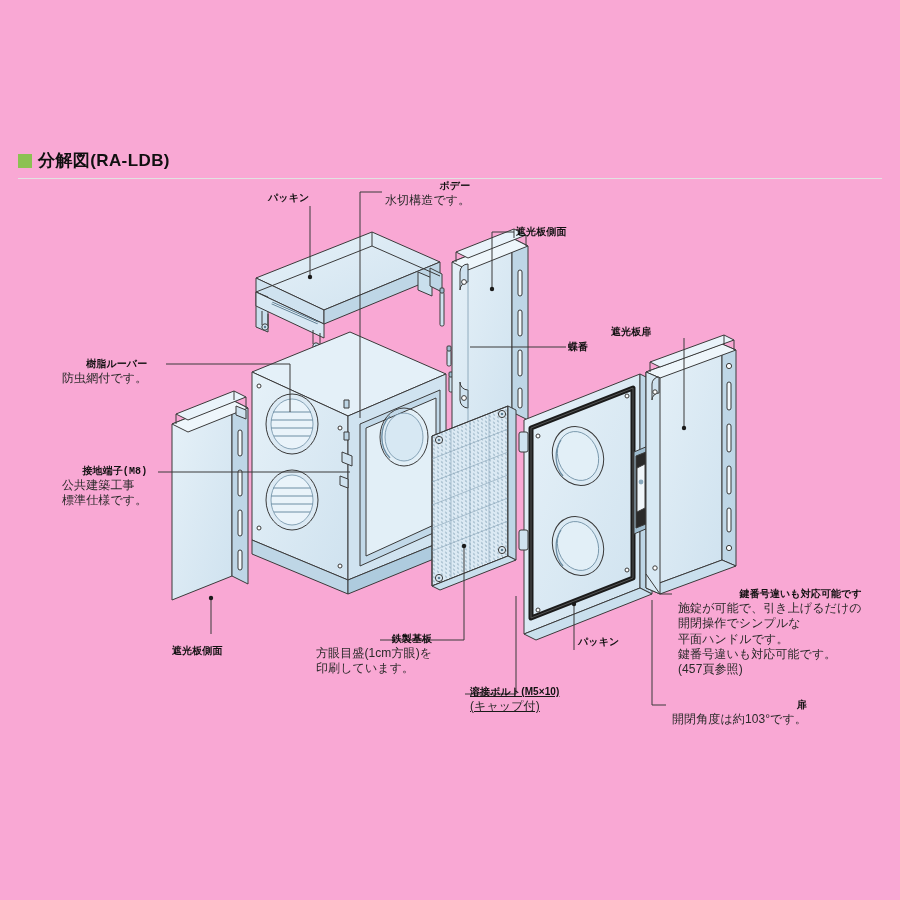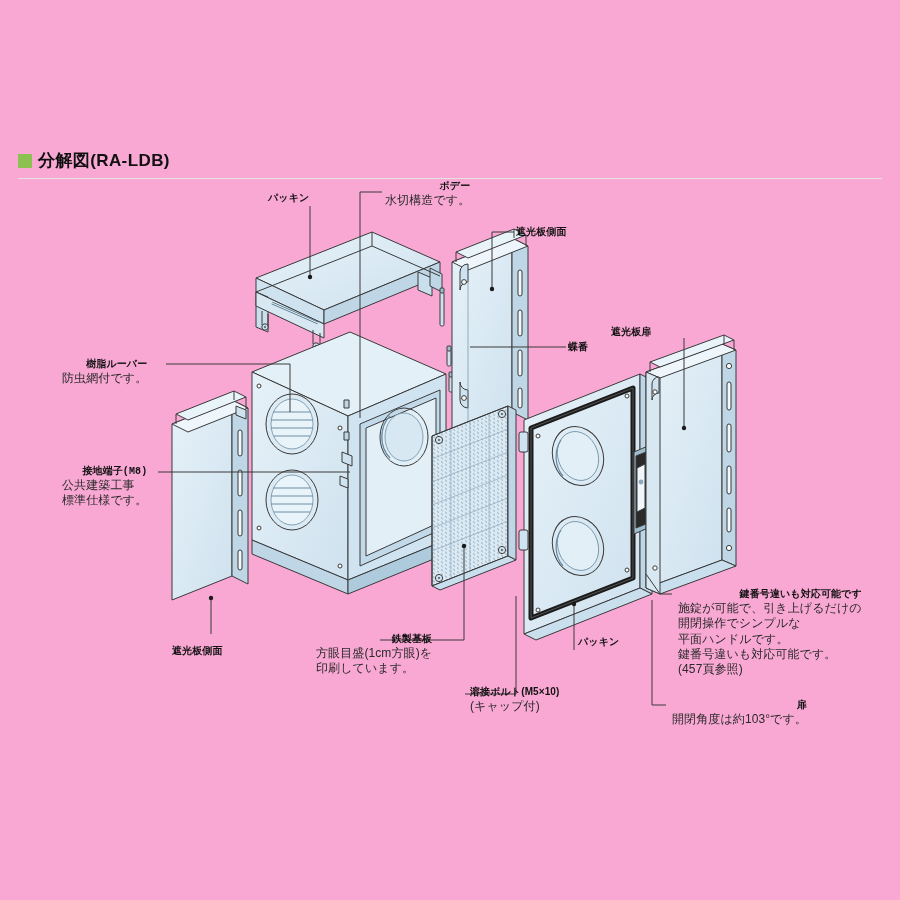--- a/index.html
+++ b/index.html
@@ -308,20 +308,20 @@
   <div id="labels">
       <div class="lbl" style="left: 268px; top: 192px;"><div class="t">パッキン</div></div>
       <div class="lbl" style="left: 385px; top: 180px;"><div class="t">ボデー</div><div class="s">水切構造です。</div></div>
       <div class="lbl" style="left: 516px; top: 226px;"><div class="t">遮光板側面</div></div>
       <div class="lbl" style="left: 568px; top: 341px;"><div class="t">蝶番</div></div>
       <div class="lbl" style="left: 611px; top: 326px;"><div class="t">遮光板扉</div></div>
       <div class="lbl" style="left: 62px; top: 358px;"><div class="t">樹脂ルーバー</div><div class="s">防虫網付です。</div></div>
       <div class="lbl" style="left: 62px; top: 466px; font-family: Liberation Mono, monospace;"><div class="t">接地端子(M8)</div><div class="s">公共建築工事</div><div class="s">標準仕様です。</div></div>
       <div class="lbl" style="left: 172px; top: 645px;"><div class="t">遮光板側面</div></div>
       <div class="lbl" style="left: 316px; top: 633px;"><div class="t">鉄製基板</div><div class="s">方眼目盛(1cm方眼)を</div><div class="s">印刷しています。</div></div>
-      <div class="lbl" style="left: 470px; top: 686px;"><div class="t">溶接ボルト(M5×10)</div><div class="s">(キャップ付)</div></div>
+      <div class="lbl" style="left: 470px; top: 686px; text-decoration: underline;"><div class="t">溶接ボルト(M5×10)</div><div class="s">(キャップ付)</div></div>
       <div class="lbl" style="left: 578px; top: 636px;"><div class="t">パッキン</div></div>
       <div class="lbl" style="left: 678px; top: 588px;"><div class="t">鍵番号違いも対応可能です</div><div class="s">施錠が可能で、引き上げるだけの</div><div class="s">開閉操作でシンプルな</div><div class="s">平面ハンドルです。</div><div class="s">鍵番号違いも対応可能です。</div><div class="s">(457頁参照)</div></div>
       <div class="lbl" style="left: 672px; top: 699px;"><div class="t">扉</div><div class="s">開閉角度は約103°です。</div></div>
     </div>
 
 
 </div>
 
 </body></html>

